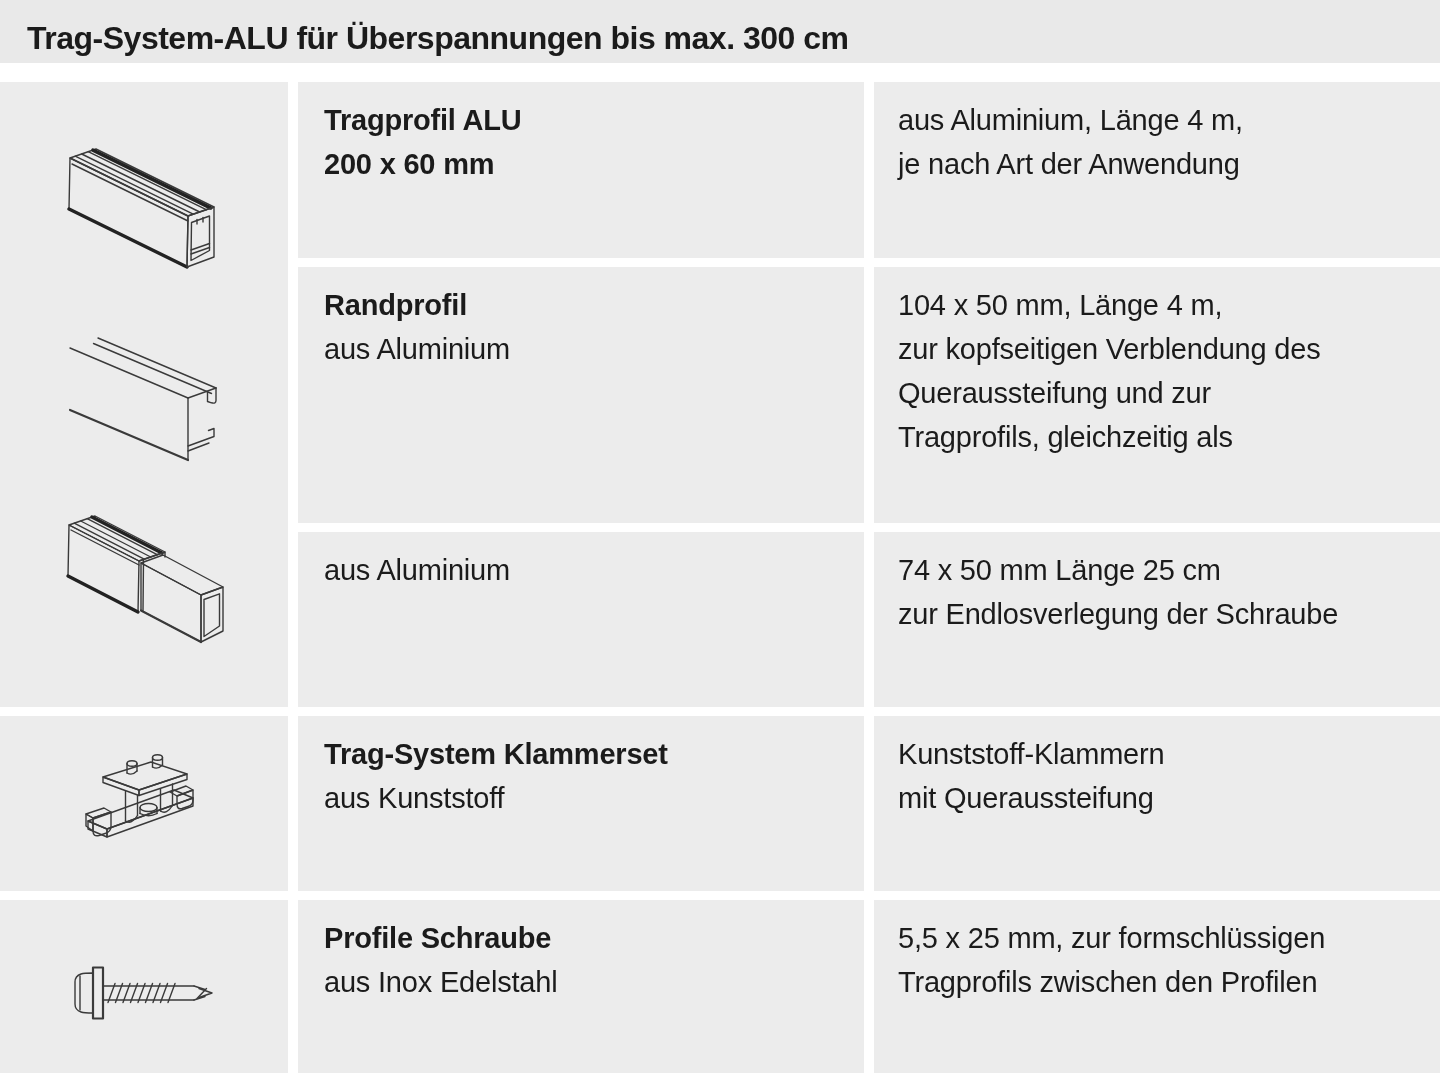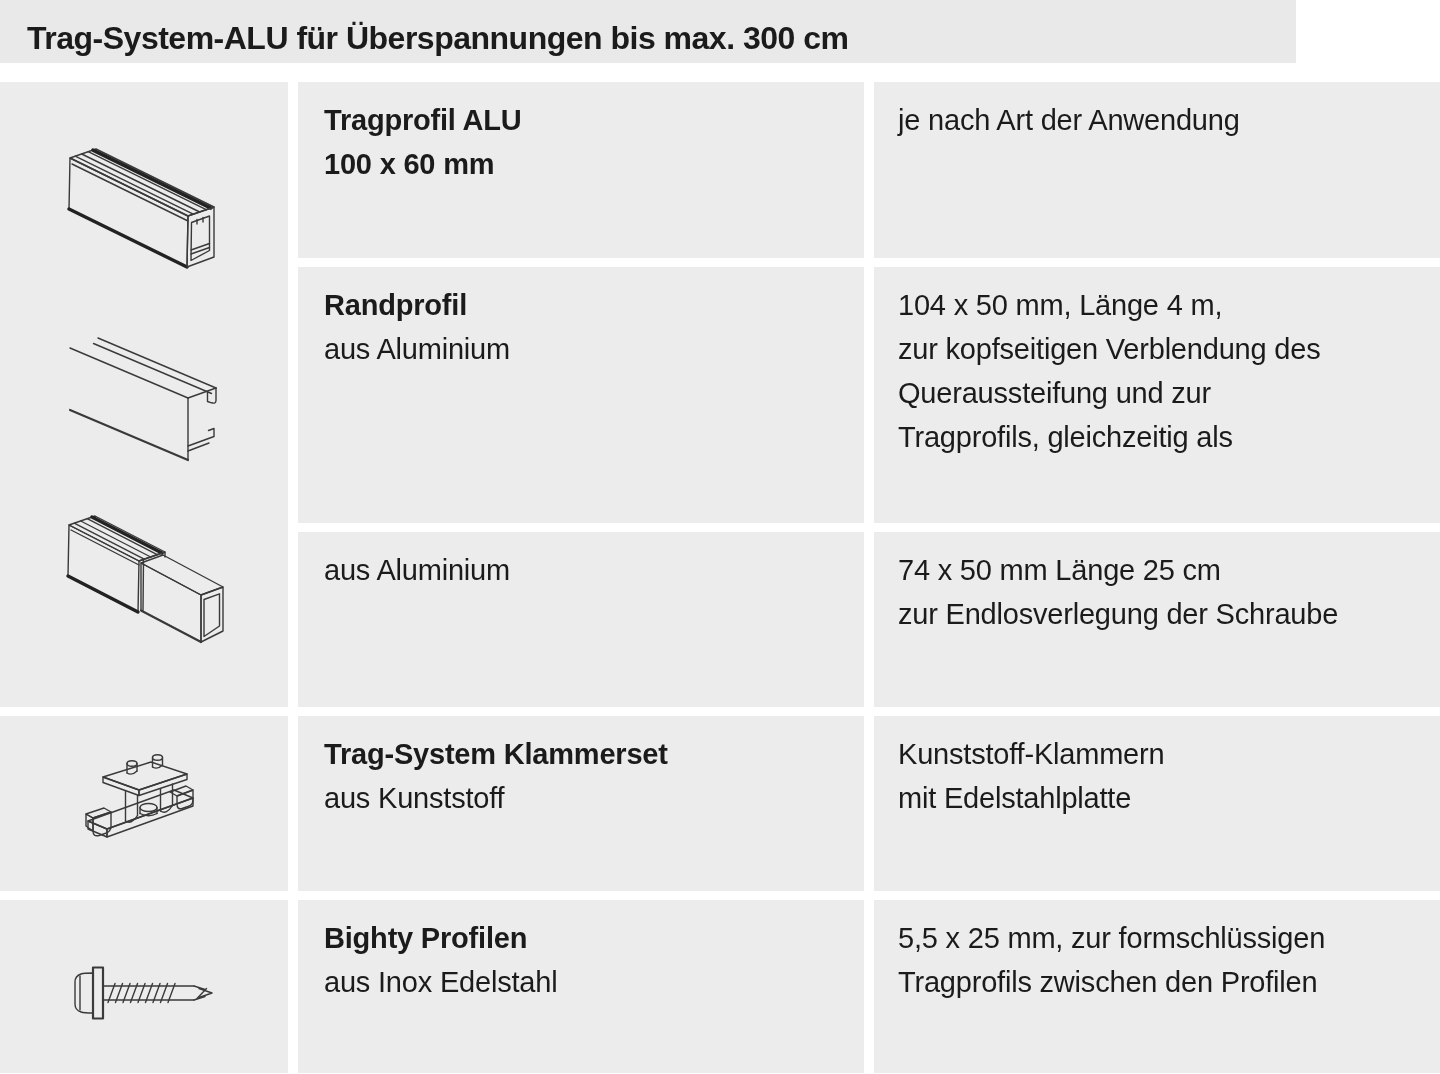--- a/index.html
+++ b/index.html
@@ -1,18 +1,18 @@
 <!DOCTYPE html>
 <html><head>
 <meta charset="utf-8">
 <style>
   * { margin:0; padding:0; box-sizing:border-box; }
   html,body { width:1440px; height:1074px; background:#ffffff; overflow:hidden;
               font-family:"Liberation Sans", sans-serif; color:#1b1b1b; }
-  .header-bar { width:1296px; height:63px; background:#e9e9e9;
+  .header-bar { width:1440px; height:63px; background:#e9e9e9;
                 display:flex; align-items:flex-end; padding:0 0 6px 27px; }
   .header-bar h1 { font-size:32px; font-weight:bold; letter-spacing:-0.5px; white-space:nowrap; }
   .grid { margin-top:19px; display:grid;
           grid-template-columns:288px 566px 1fr;
           grid-template-rows:176px 256px 175px 175px 173px;
           gap:9px 10px; }
   .cell { background:#ececec; }
   .img-cell { position:relative; }
   .cell-img-big { grid-column:1; grid-row:1 / 4; }
   .cell-img-4 { grid-column:1; grid-row:4; }
@@ -81,23 +81,24 @@
       <path d="M86,56 L108,48 L168,80 L146,88 Z"></path>
       <path d="M86,56 L146,88 L146,135 L86,103.5 Z"></path>
       <path class="w2" d="M86,103.5 L146,135"></path>
       <path d="M146,88 L168,80 L168,124 L146,135 Z"></path>
       <path d="M149,92.5 L164.5,86.8 L164.5,119 L149,129.5 Z"></path>
     </svg>
   </div>
 
   <div class="cell col-name r1">
     <p class="line b">Tragprofil ALU</p>
-    <p class="line b">100 x 60 mm</p>
+    <p class="line b">200 x 60 mm</p>
   </div>
   <div class="cell col-desc r1">
+    <p class="line">aus Aluminium, Länge 4 m,</p>
     <p class="line">je nach Art der Anwendung</p>
   </div>
 
   <div class="cell col-name r2">
     <p class="line b">Randprofil</p>
     <p class="line">aus Aluminium</p>
   </div>
   <div class="cell col-desc r2">
     <p class="line">104 x 50 mm, Länge 4 m,</p>
     <p class="line">zur kopfseitigen Verblendung des</p>
@@ -140,21 +141,21 @@
       <path d="M92,40 L108,34 L115,38 L99,44 Z"></path>
       <path d="M99,44 L115,38 L115,48 Q115,53 110,54.5 L104,56.5 Q99,58 99,52 Z"></path>
     </svg>
   </div>
   <div class="cell col-name r4">
     <p class="line b">Trag-System Klammerset</p>
     <p class="line">aus Kunststoff</p>
   </div>
   <div class="cell col-desc r4">
     <p class="line">Kunststoff-Klammern</p>
-    <p class="line">mit Edelstahlplatte</p>
+    <p class="line">mit Queraussteifung</p>
   </div>
 
   <div class="cell img-cell cell-img-5">
     <svg class="art" style="left:70px; top:62px;" width="150" height="62" viewBox="0 0 150 62">
       <path d="M23,11 Q14,11 11,12 Q5,14 5,20 L5,42 Q5,48 11,50 Q14,51 23,51 Z"></path>
       <path d="M10,14 L10,48"></path>
       <path class="w2" d="M23,5.5 L33,5.5 L33,56.5 L23,56.5 Z"></path>
       <path d="M33,24 L124,24 M33,38 L124,38"></path>
       <path d="M38,40.5 L45,21.5"></path>
       <path d="M45.5,40.5 L52.5,21.5"></path>
@@ -164,21 +165,21 @@
       <path d="M75.5,40.5 L82.5,21.5"></path>
       <path d="M83,40.5 L90,21.5"></path>
       <path d="M90.5,40.5 L97.5,21.5"></path>
       <path d="M98,40.5 L105,21.5"></path>
       <path d="M124,24 L135,27.5 M124,38 L135,34.5"></path>
       <path d="M129,26.5 L142,31 L129,35.5"></path>
       <path d="M127,36.5 L136.5,26.5"></path>
     </svg>
   </div>
   <div class="cell col-name r5">
-    <p class="line b">Bighty Profilen</p>
+    <p class="line b">Profile Schraube</p>
     <p class="line">aus Inox Edelstahl</p>
   </div>
   <div class="cell col-desc r5">
     <p class="line">5,5 x 25 mm, zur formschlüssigen</p>
     <p class="line">Tragprofils zwischen den Profilen</p>
   </div>
 
 </div>
 
 </body></html>

